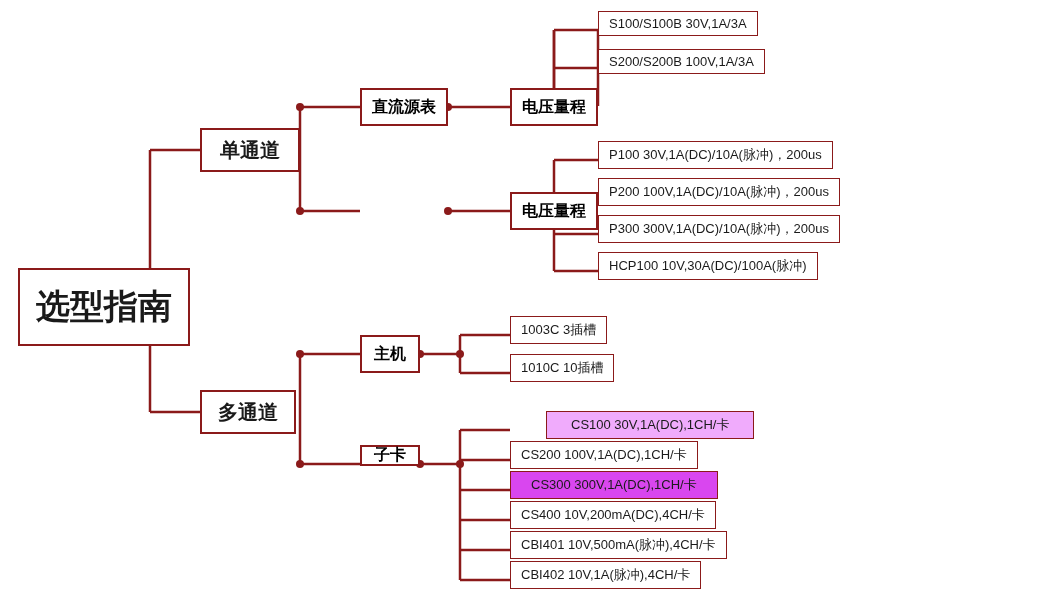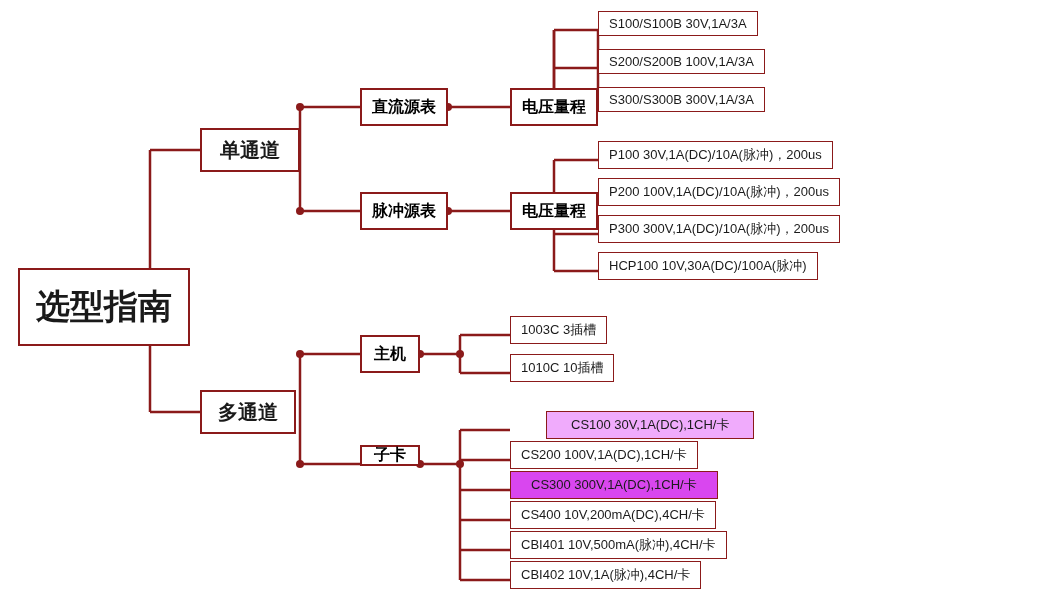--- a/index.html
+++ b/index.html
@@ -186,23 +186,20 @@
   </div>
 
   <div class="node-box node-multi-channel" style="position:absolute; left:200px; top:390px; width:96px; height:44px; font-size:20px; color:#1a1a1a; background:#fff; border:2px solid #8b1a1a; display:flex; align-items:center; justify-content:center; z-index:10;">
     <span>多通道</span>
   </div>
 
   <div class="node-box" style="position:absolute; left:360px; top:88px; width:88px; height:38px; font-size:16px; background:#fff; border:2px solid #8b1a1a; display:flex; align-items:center; justify-content:center; z-index:10;">
     <span>直流源表</span>
   </div>
 
-  <div class="node-box" style="position:absolute; left:360px; top:192px; width:88px; height:38px; font-size:16px; background:#fff; border:2px solid #8b1a1a; display:flex; align-items:center; justify-content:center; z-index:10;">
-    <span>脉冲源表</span>
-  </div>
 
   <div class="node-box" style="position:absolute; left:510px; top:88px; width:88px; height:38px; font-size:16px; background:#fff; border:2px solid #8b1a1a; display:flex; align-items:center; justify-content:center; z-index:10;">
     <span>电压量程</span>
   </div>
 
   <div class="node-box" style="position:absolute; left:510px; top:192px; width:88px; height:38px; font-size:16px; background:#fff; border:2px solid #8b1a1a; display:flex; align-items:center; justify-content:center; z-index:10;">
     <span>电压量程</span>
   </div>
 
   <div class="node-box" style="position:absolute; left:360px; top:335px; width:60px; height:38px; font-size:16px; background:#fff; border:2px solid #8b1a1a; display:flex; align-items:center; justify-content:center; z-index:10;">
@@ -212,23 +209,20 @@
   <div class="node-box" style="position:absolute; left:360px; top:445px; width:60px; height:21px; font-size:16px; background:#fff; border:2px solid #8b1a1a; display:flex; align-items:center; justify-content:center; z-index:10;">
     <span>子卡</span>
   </div>
 
   <div class="leaf-item" style="position:absolute; left:598px; top:11px; font-size:13px; background:#fff; border:1.5px solid #8b1a1a; padding:4px 10px; z-index:10;">
     <span>S100/S100B  30V,1A/3A</span>
   </div>
   <div class="leaf-item" style="position:absolute; left:598px; top:49px; font-size:13px; background:#fff; border:1.5px solid #8b1a1a; padding:4px 10px; z-index:10;">
     <span>S200/S200B  100V,1A/3A</span>
   </div>
-  <div class="leaf-item" style="position:absolute; left:598px; top:87px; font-size:13px; background:#fff; border:1.5px solid #8b1a1a; padding:4px 10px; z-index:10;">
-    <span>S300/S300B  300V,1A/3A</span>
-  </div>
 
   <div class="leaf-item" style="position:absolute; left:598px; top:141px; font-size:13px; background:#fff; border:1.5px solid #8b1a1a; padding:4px 10px; z-index:10;">
     <span>P100  30V,1A(DC)/10A(脉冲)，200us</span>
   </div>
   <div class="leaf-item" style="position:absolute; left:598px; top:178px; font-size:13px; background:#fff; border:1.5px solid #8b1a1a; padding:4px 10px; z-index:10;">
     <span>P200  100V,1A(DC)/10A(脉冲)，200us</span>
   </div>
   <div class="leaf-item" style="position:absolute; left:598px; top:215px; font-size:13px; background:#fff; border:1.5px solid #8b1a1a; padding:4px 10px; z-index:10;">
     <span>P300  300V,1A(DC)/10A(脉冲)，200us</span>
   </div>

